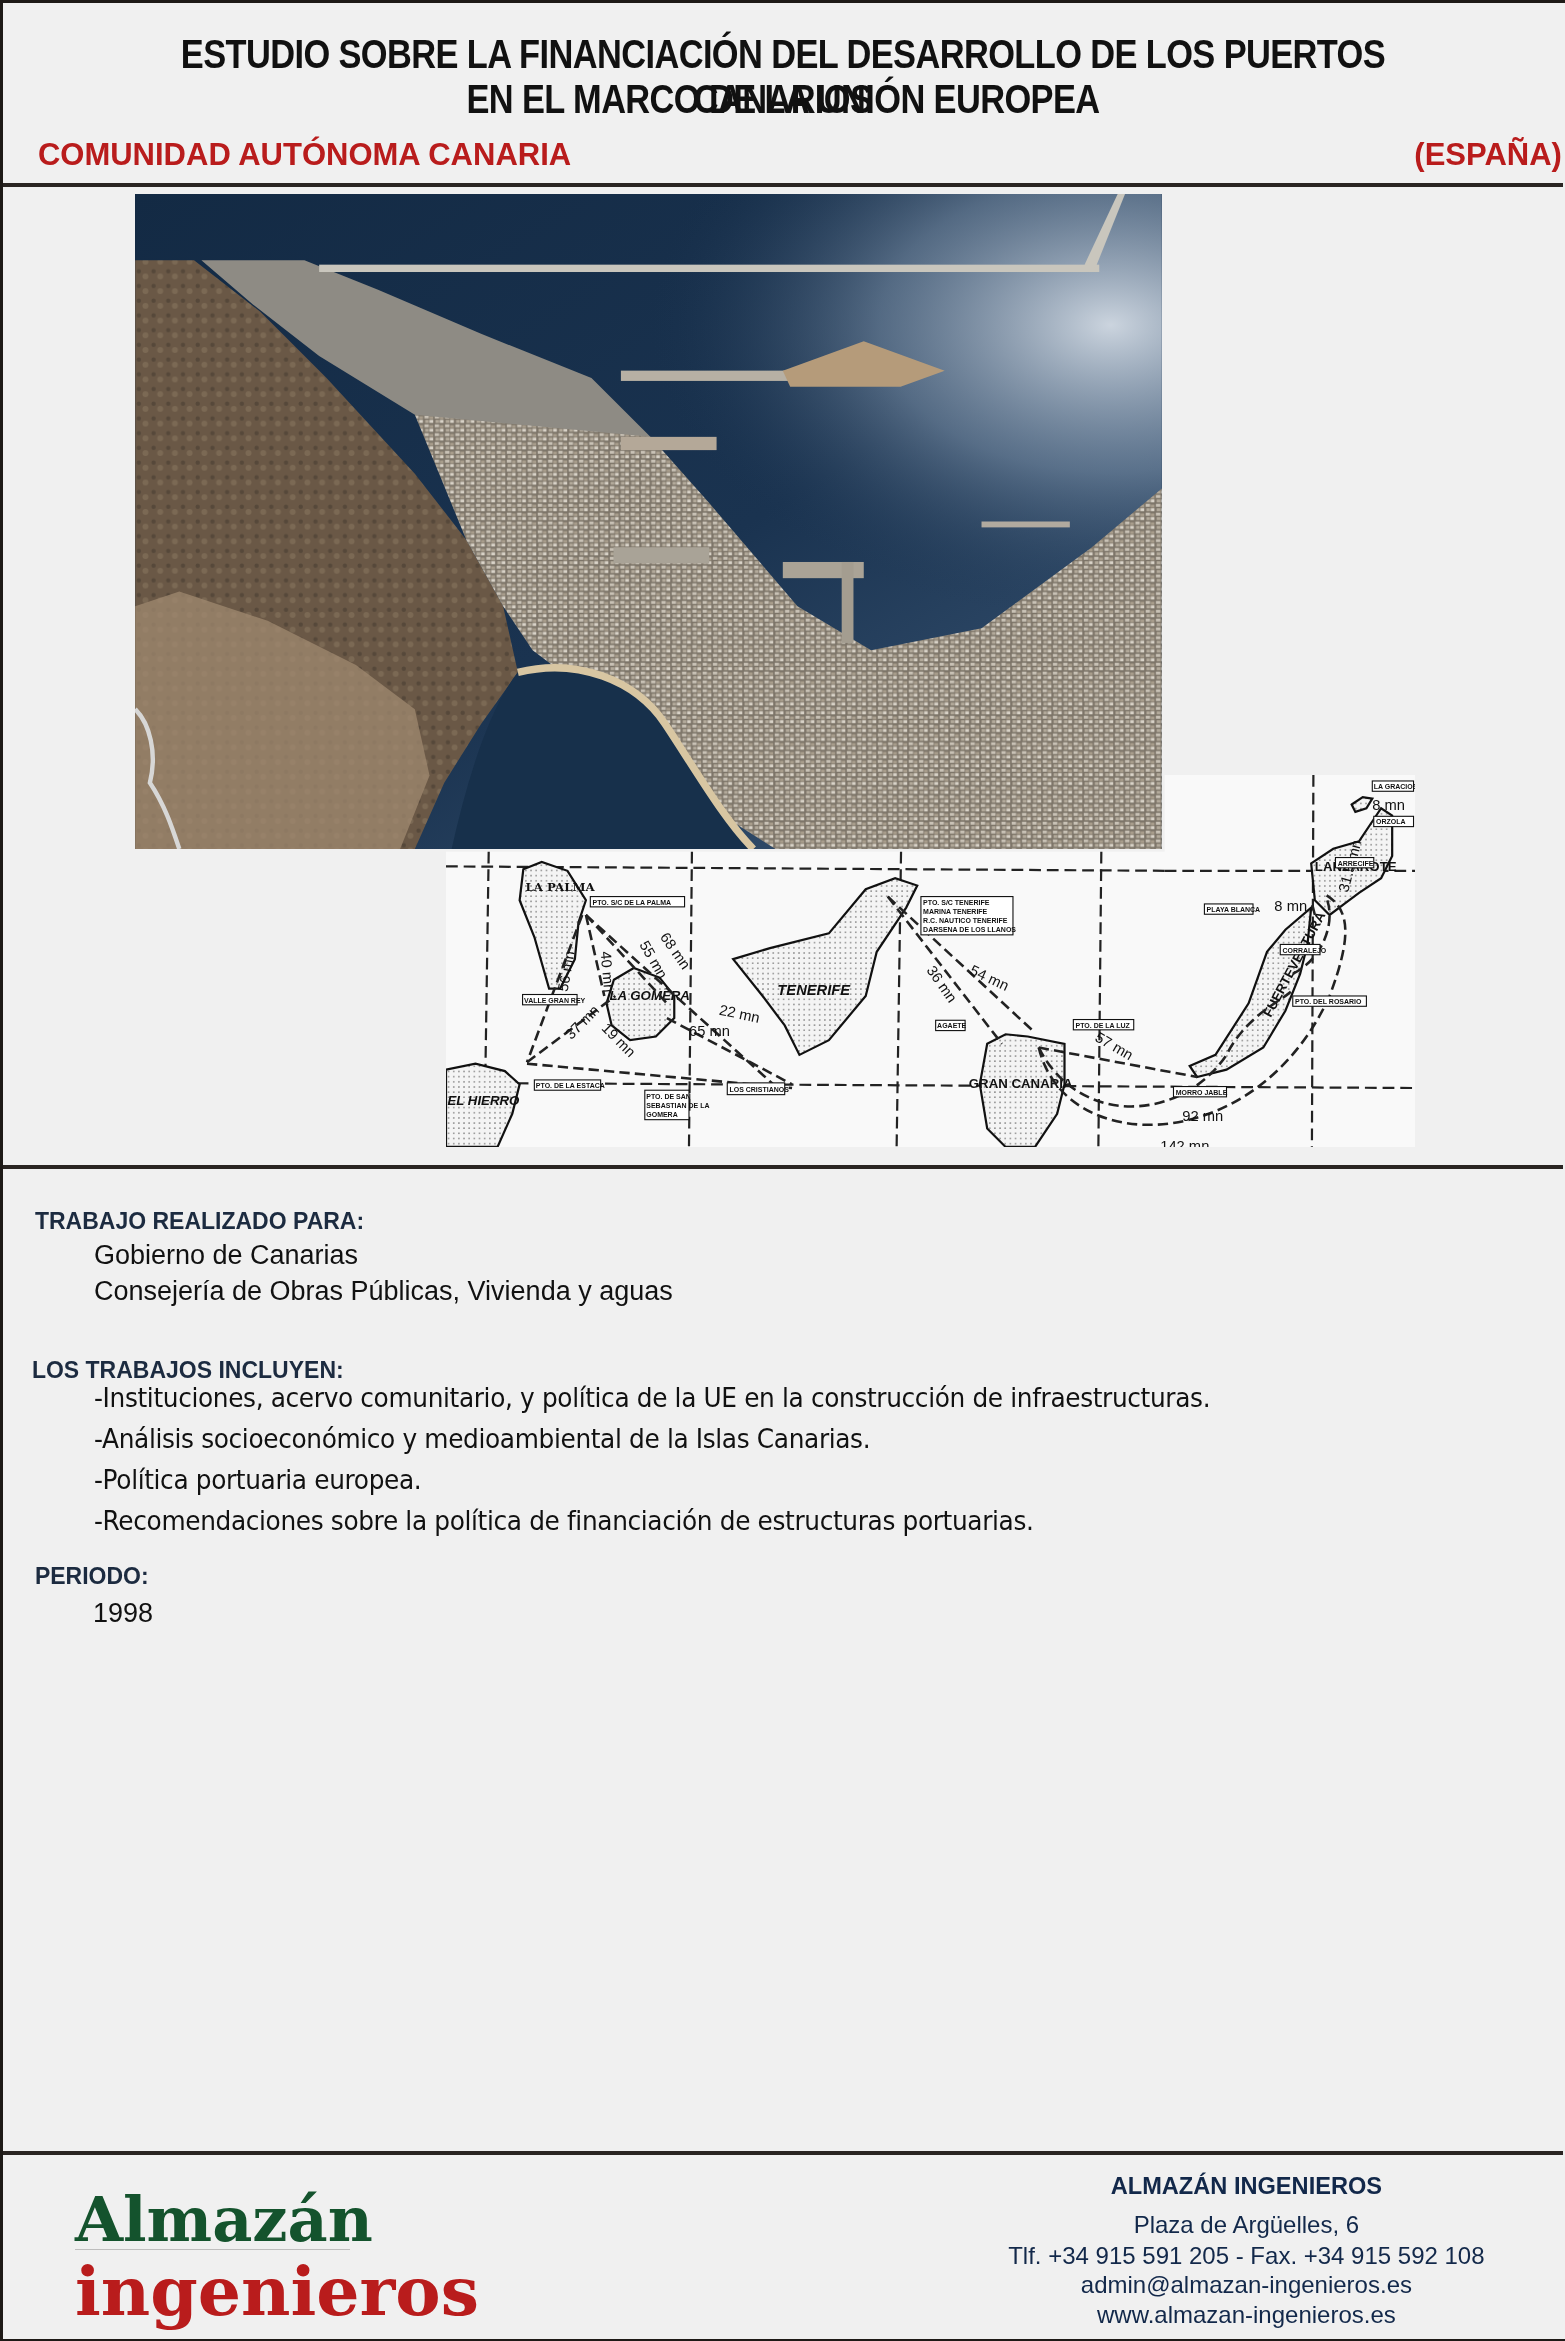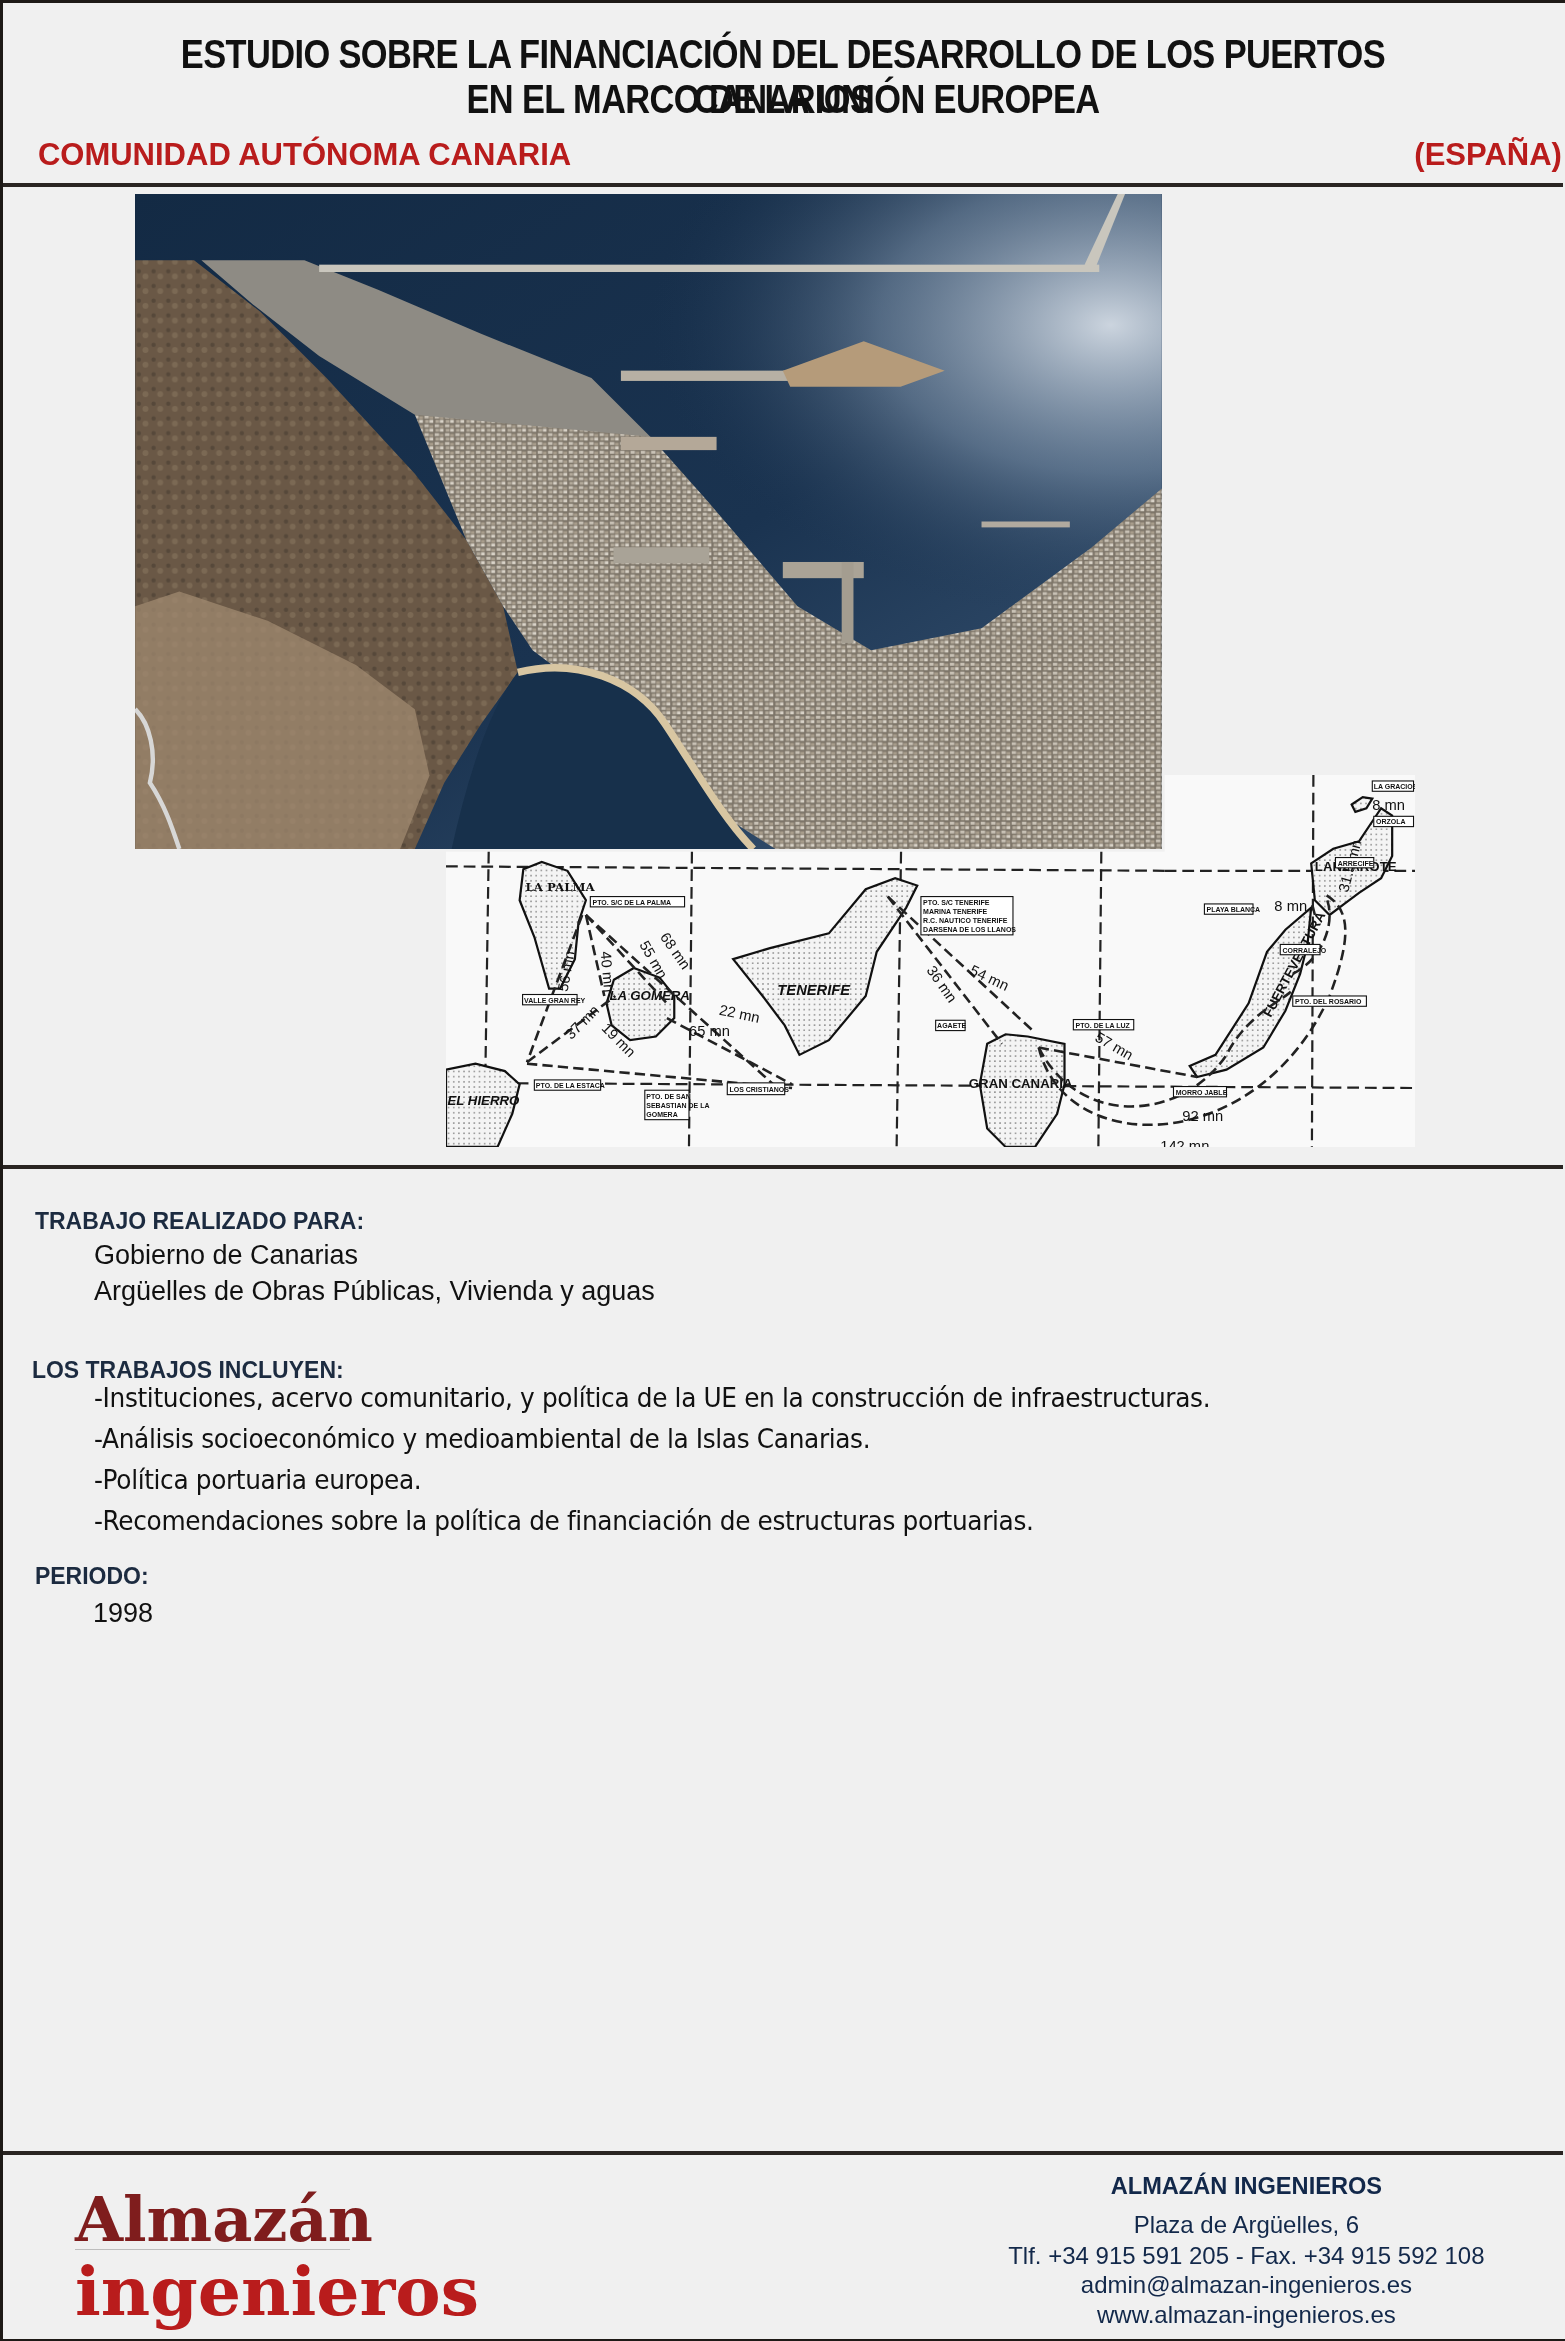--- a/index.html
+++ b/index.html
@@ -48,21 +48,21 @@
   }
   .bullet {
     position: absolute; color: #111; font-size: 27px;
     font-family: "DejaVu Sans", sans-serif; transform: scaleX(0.92); transform-origin: left;
     letter-spacing: -0.4px;
   }
 
   
   .logo-main {
     position: absolute; left: 72px; top: 2180px;
-    font-family: "DejaVu Serif", serif; font-weight: bold; color: #7f1d1d; font-size: 62px;
+    font-family: "DejaVu Serif", serif; font-weight: bold; color: #14532d; font-size: 62px;
     letter-spacing: 0px;
   }
   .logo-rule2 { position: absolute; left: 72px; top: 2246px; width: 275px; height: 1.5px; background: #bdbdbd; }
   .logo-sub {
     position: absolute; left: 72px; top: 2248px;
     font-family: "DejaVu Serif", serif; font-weight: bold; color: #b91c1c; font-size: 68px;
   }
   .contact {
     position: absolute; left: 921px; width: 645px; text-align: center; color: #12284a;
   }
@@ -253,21 +253,21 @@
         <text x="1263" y="67">ORZOLA</text>
         <text x="1260" y="19">LA GRACIOSA</text>
       </g>
     </svg>
   </div>
 
   <div class="hline" style="top:1162px"></div>
 
   <div class="sec-h" style="left:32px; top:1205px;">TRABAJO REALIZADO PARA:</div>
   <div class="line" style="left:91px; top:1237px;">Gobierno de Canarias</div>
-  <div class="line" style="left:91px; top:1273px;">Argüelles de Obras Públicas, Vivienda y aguas</div>
+  <div class="line" style="left:91px; top:1273px;">Consejería de Obras Públicas, Vivienda y aguas</div>
 
   <div class="sec-h" style="left:29px; top:1342px;margin-top:12px;">LOS TRABAJOS INCLUYEN:</div>
   <div class="bullet" style="left:91px; top:1379px;">-Instituciones, acervo comunitario, y política de la UE en la construcción de infraestructuras.</div>
   <div class="bullet" style="left:91px; top:1420px;">-Análisis socioeconómico y medioambiental de la Islas Canarias.</div>
   <div class="bullet" style="left:91px; top:1461px;">-Política portuaria europea.</div>
   <div class="bullet" style="left:91px; top:1502px;">-Recomendaciones sobre la política de financiación de estructuras portuarias.</div>
 
   <div class="sec-h" style="left:32px; top:1560px;">PERIODO:</div>
   <div class="line" style="left:90px; top:1595px;">1998</div>
 

